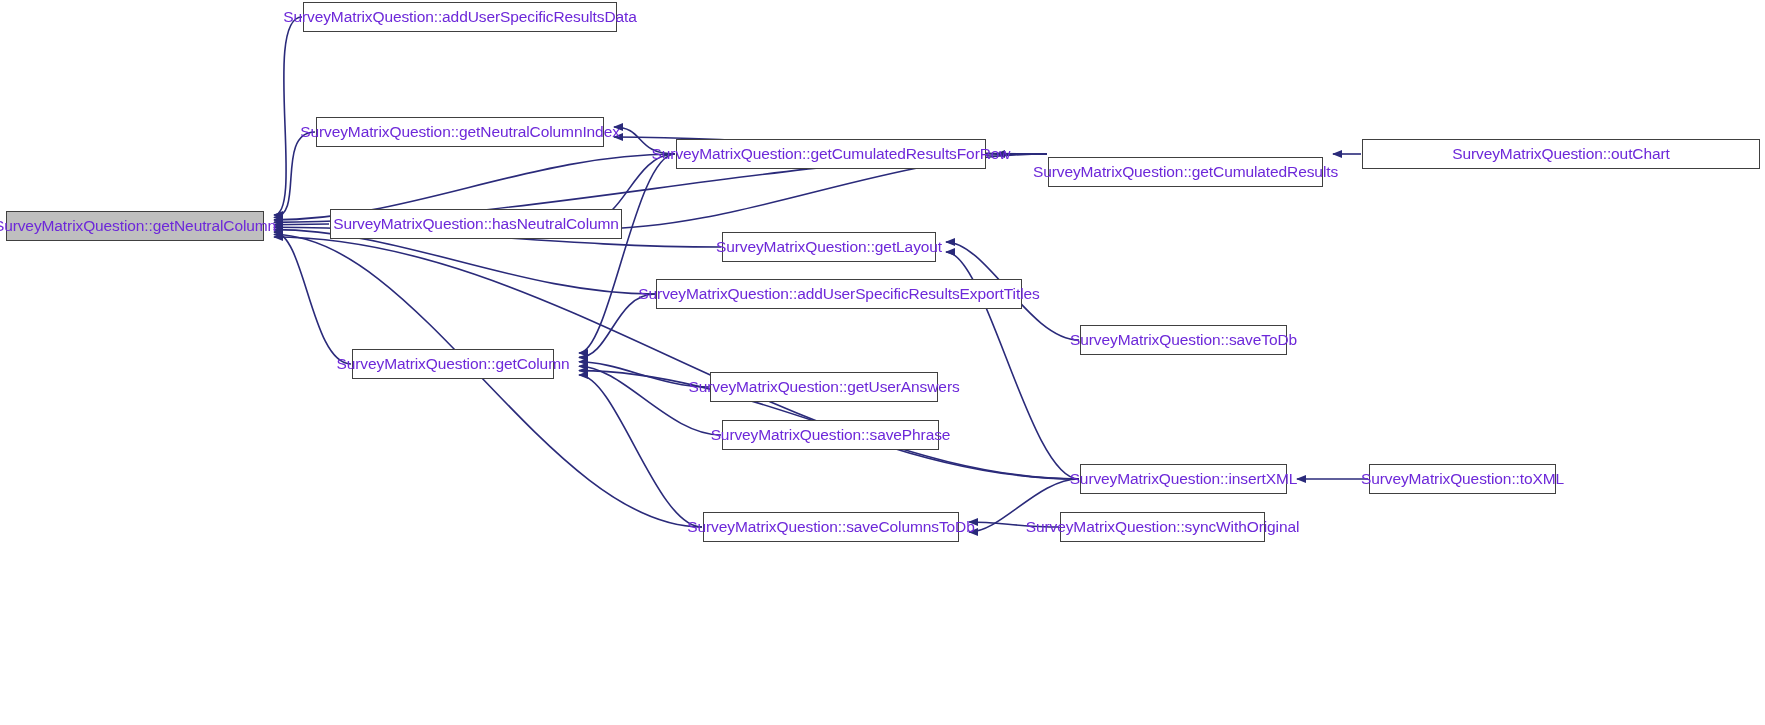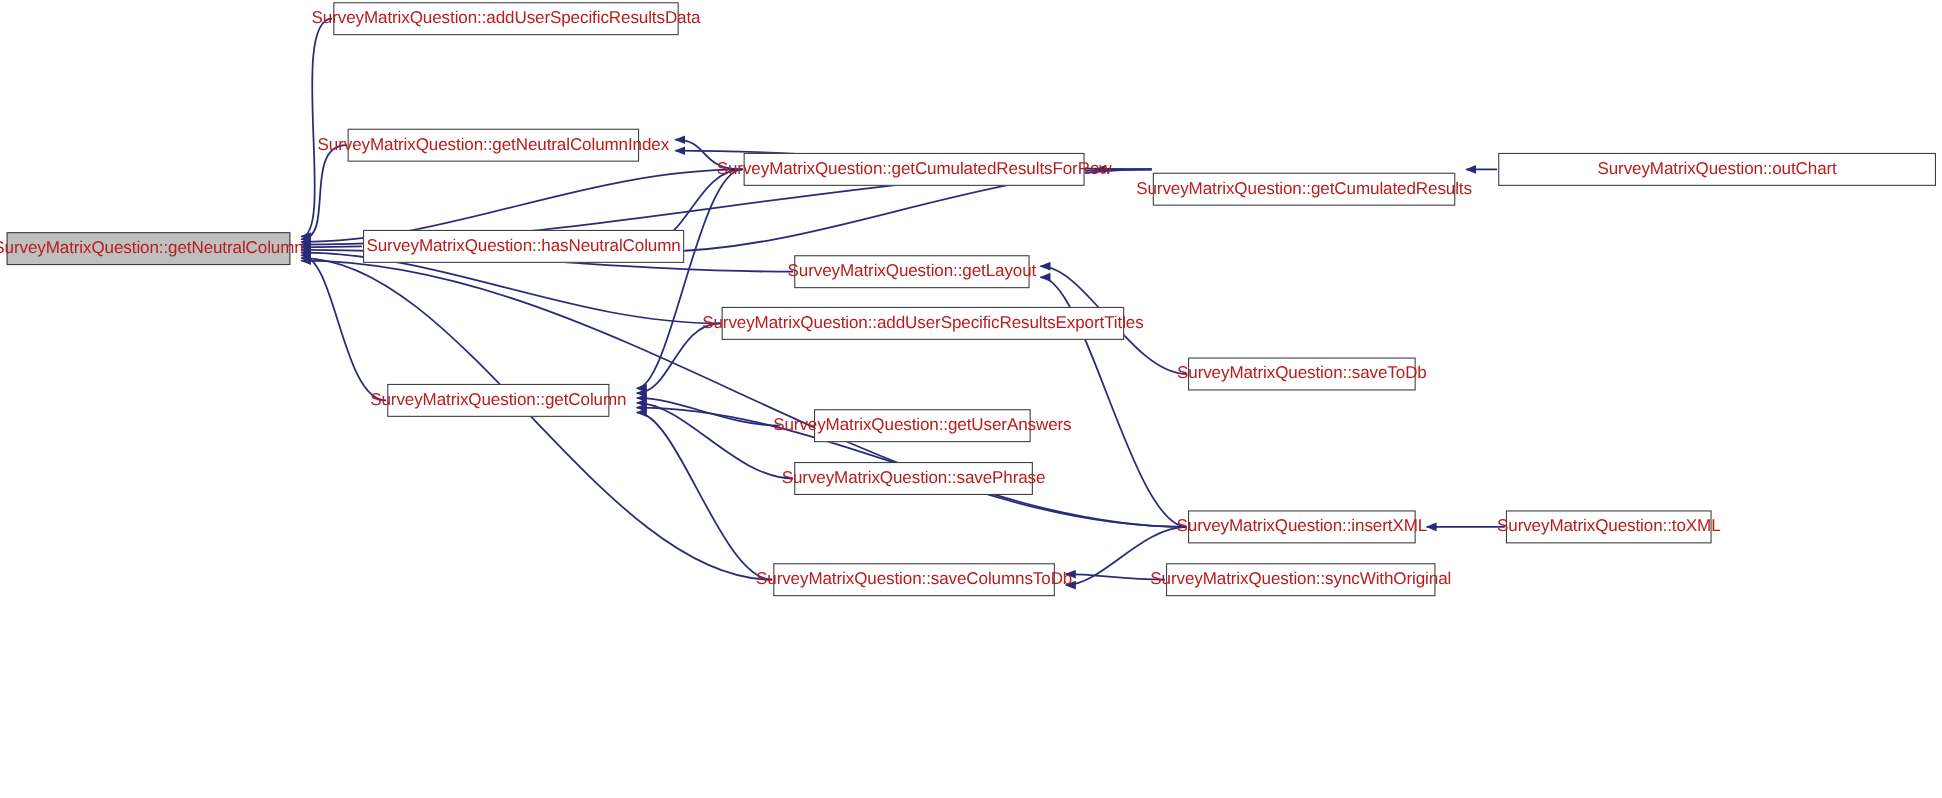--- a/index.html
+++ b/index.html
@@ -28,21 +28,21 @@
   }
   .node {
     position: absolute;
     box-sizing: border-box;
     border: 1px solid #404040;
     background: #ffffff;
     display: flex;
     align-items: center;
     justify-content: center;
     white-space: nowrap;
-    color: #b91c1c;
+    color: #6d28d9;
     font-family: "Liberation Sans", sans-serif;
     font-size: 15.5px;
     letter-spacing: -0.1px;
     height: 30px;
     z-index: 2;
   }
   .node.current {
     background: #bfbfbf;
     border-color: #404040;
   }
@@ -93,21 +93,21 @@
       </g>
   </svg>
 
   <div id="nodes">
       <div class="node current" style="left: 6px; top: 211px; width: 258px;">
         <span class="node-label">SurveyMatrixQuestion::getNeutralColumn</span>
       </div>
       <div class="node" style="left: 303px; top: 2px; width: 314px;">
         <span class="node-label">SurveyMatrixQuestion::addUserSpecificResultsData</span>
       </div>
-      <div class="node" style="left: 316px; top: 117px; width: 265px;">
+      <div class="node" style="left: 316px; top: 117px; width: 288px;">
         <span class="node-label">SurveyMatrixQuestion::getNeutralColumnIndex</span>
       </div>
       <div class="node" style="left: 676px; top: 139px; width: 310px;">
         <span class="node-label">SurveyMatrixQuestion::getCumulatedResultsForRow</span>
       </div>
       <div class="node" style="left: 1048px; top: 157px; width: 275px;">
         <span class="node-label">SurveyMatrixQuestion::getCumulatedResults</span>
       </div>
       <div class="node" style="left: 1362px; top: 139px; width: 398px;">
         <span class="node-label">SurveyMatrixQuestion::outChart</span>
@@ -120,33 +120,33 @@
       </div>
       <div class="node" style="left: 656px; top: 279px; width: 366px;">
         <span class="node-label">SurveyMatrixQuestion::addUserSpecificResultsExportTitles</span>
       </div>
       <div class="node" style="left: 1080px; top: 325px; width: 207px;">
         <span class="node-label">SurveyMatrixQuestion::saveToDb</span>
       </div>
       <div class="node" style="left: 352px; top: 349px; width: 202px;">
         <span class="node-label">SurveyMatrixQuestion::getColumn</span>
       </div>
-      <div class="node" style="left: 710px; top: 372px; width: 197px; margin-left: 30px;">
+      <div class="node" style="left: 710px; top: 372px; width: 228px;">
         <span class="node-label">SurveyMatrixQuestion::getUserAnswers</span>
       </div>
       <div class="node" style="left: 722px; top: 420px; width: 217px;">
         <span class="node-label">SurveyMatrixQuestion::savePhrase</span>
       </div>
       <div class="node" style="left: 1080px; top: 464px; width: 207px;">
         <span class="node-label">SurveyMatrixQuestion::insertXML</span>
       </div>
       <div class="node" style="left: 1369px; top: 464px; width: 187px;">
         <span class="node-label">SurveyMatrixQuestion::toXML</span>
       </div>
       <div class="node" style="left: 703px; top: 512px; width: 256px;">
         <span class="node-label">SurveyMatrixQuestion::saveColumnsToDb</span>
       </div>
-      <div class="node" style="left: 1060px; top: 512px; width: 245px;">
+      <div class="node" style="left: 1060px; top: 512px; width: 205px;">
         <span class="node-label">SurveyMatrixQuestion::syncWithOriginal</span>
       </div>
     </div>
 
 </div>
 
 </body></html>

